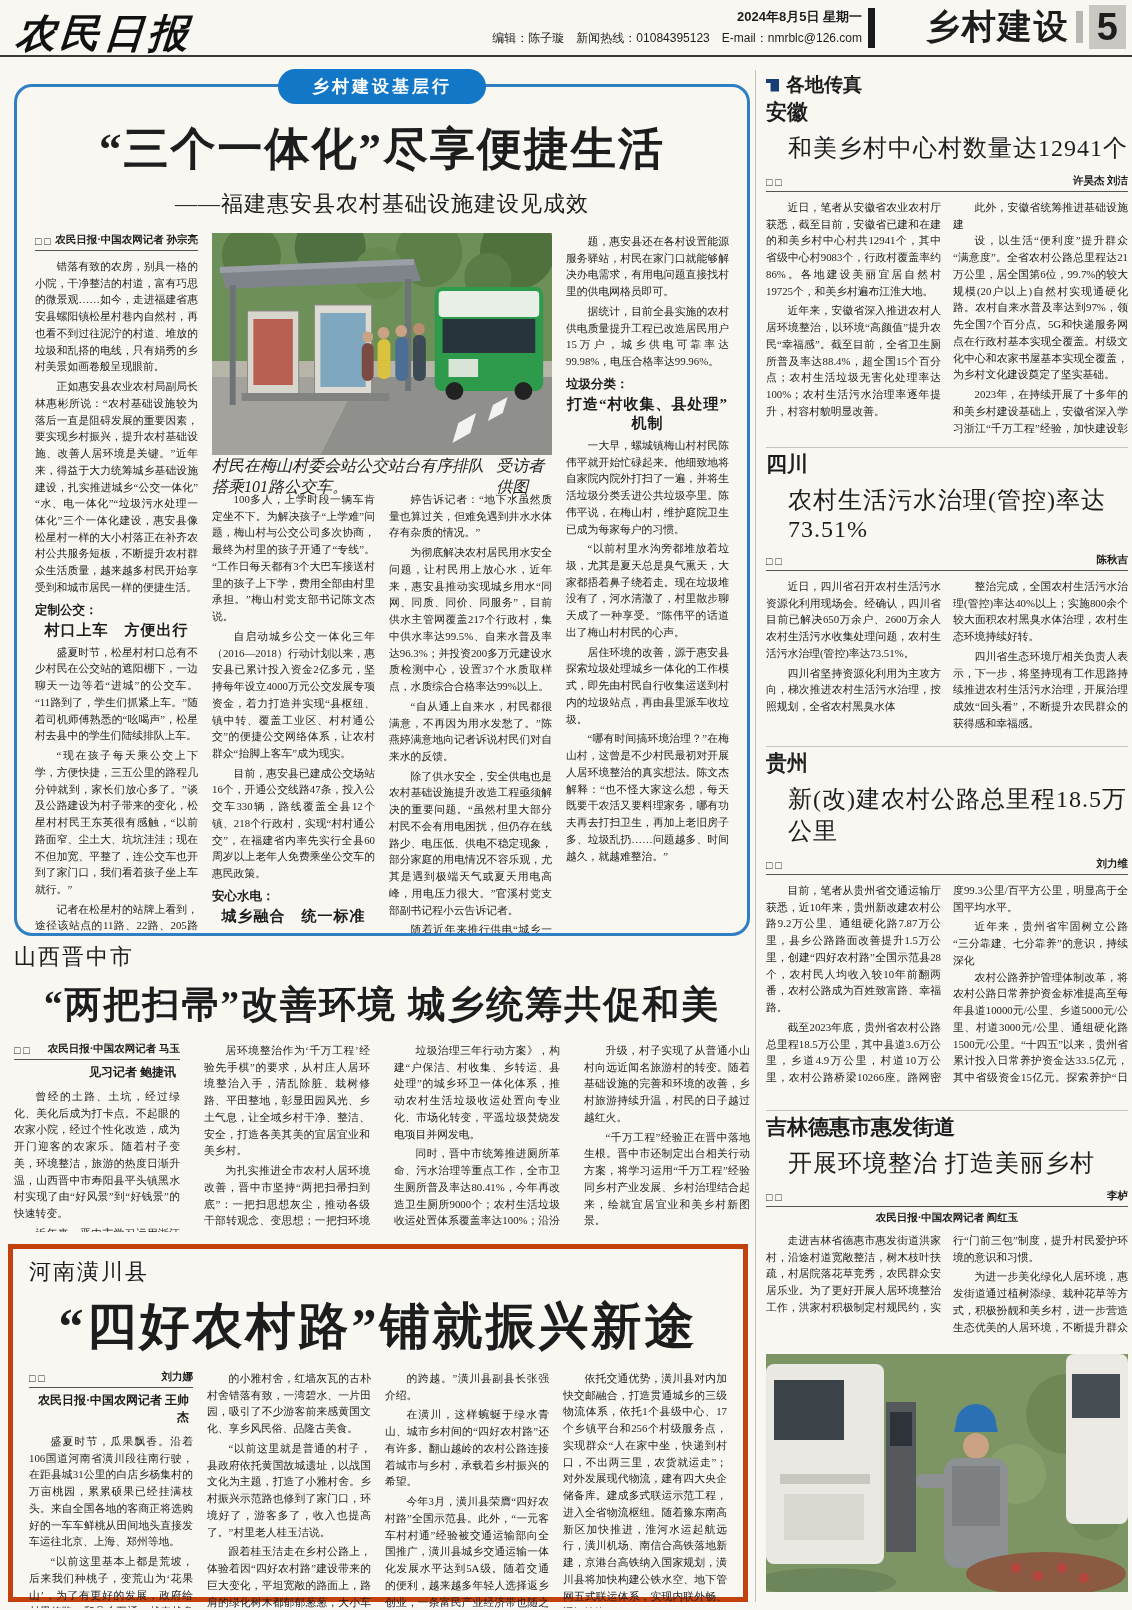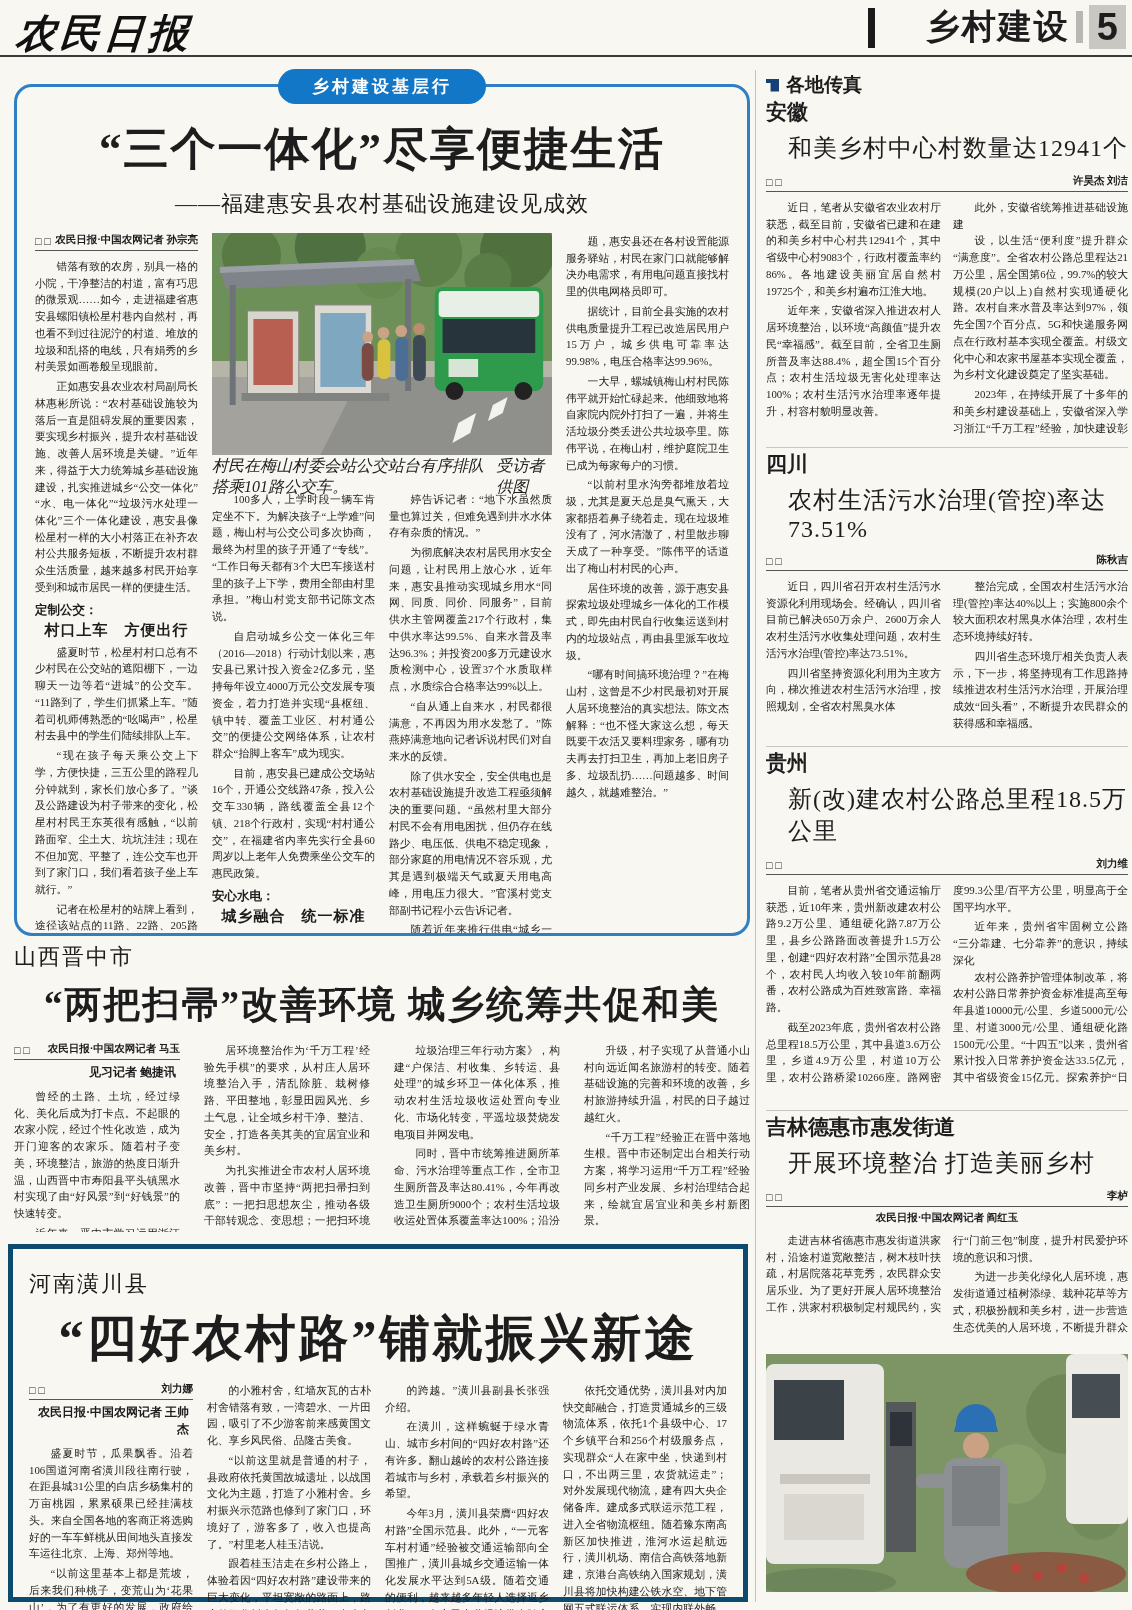--- a/index.html
+++ b/index.html
@@ -44,22 +44,22 @@
   #m-col4{grid-column:4;grid-row:1/3;}
   .subhead{margin:6px 0 4px 0;}
   .subhead .sk{font-size:12.5px;font-weight:bold;}
   .subhead .st{text-align:center;font-size:15px;font-weight:bold;margin-top:2px;letter-spacing:1px;}
   
   #shanxi{position:absolute;left:14px;top:942px;width:736px;}
   .kicker{font-size:22px;letter-spacing:2px;}
   #shanxi-headline{text-align:center;font-size:37px;font-weight:bold;letter-spacing:2px;margin-top:8px;}
   #shanxi-body{margin-top:12px;height:190px;overflow:hidden;display:grid;grid-template-columns:repeat(4,1fr);column-gap:14px;gap:24px;}
   
-  #henan{position:absolute;left:8px;top:1244px;width:740px;height:358px;border:5px solid #0c4a6e;
-         box-sizing:border-box;padding:20px 16px;}
+  #henan{position:absolute;left:8px;top:1244px;width:740px;height:358px;border:5px solid #c2410c;
+         box-sizing:border-box;padding:8px 16px;}
   #henan-headline{text-align:center;font-size:50px;font-weight:bold;letter-spacing:3px;margin-top:6px;}
   #henan-body{margin-top:10px;height:238px;overflow:hidden;display:grid;grid-template-columns:repeat(4,1fr);column-gap:14px;}
   
   #sidebar{position:absolute;left:766px;top:72px;width:362px;}
   #sb-header{display:flex;align-items:center;font-weight:bold;font-size:19px;font-family:"Liberation Sans",sans-serif;}
   #sb-header .icon{width:13px;height:13px;background:#163f76;margin-right:7px;
                    clip-path:polygon(0 0,100% 0,100% 100%,35% 100%,35% 35%,0 35%);}
   .sb-kicker{font-family:"Liberation Sans",sans-serif;font-weight:bold;font-size:21px;}
   .sb-headline{font-size:24px;letter-spacing:1px;padding-left:22px;margin:6px 0 10px 0;}
   .sb-text{column-count:2;column-gap:12px;overflow:hidden;}
@@ -68,20 +68,24 @@
   
   .photo-frame{display:block;}
   #sb-photo{margin-top:10px;}
 </style>
 </head>
 <body>
 
 <div id="page">
 
   <div id="masthead">农民日报</div>
+  <div id="head-info" class="sans">
+    <div class="date-line">2024年8月5日 星期一</div>
+    <div>编辑：陈子璇　新闻热线：01084395123　E-mail：nmrblc@126.com</div>
+  </div>
   <div id="head-bar"></div>
   <div id="section-block">
     <span id="section-name">乡村建设</span>
     <span id="section-div"></span>
     <span id="page-no">5</span>
   </div>
   <div id="head-rule"></div>
   <div id="v-divider"></div>
 
   <div id="main-box">
@@ -177,20 +181,24 @@
             <p class="body-p">除了供水安全，安全供电也是农村基础设施提升改造工程亟须解决的重要问题。“虽然村里大部分村民不会有用电困扰，但仍存在线路少、电压低、供电不稳定现象，部分家庭的用电情况不容乐观，尤其是遇到极端天气或夏天用电高峰，用电压力很大。”官溪村党支部副书记程小云告诉记者。</p>
             <p class="body-p">随着近年来推行供电“城乡一体化”工程，惠安县电网线路故障明显下降，基本解决了乡村低压线路供电半径长、私拉乱接等突出问题，村民对供电的满意度和获得感明显增强。</p>
           </div>
       </div>
 
       <div id="m-col4" class="m-col">
         <div>
             <p class="body-p">题，惠安县还在各村设置能源服务驿站，村民在家门口就能够解决办电需求，有用电问题直接找村里的供电网格员即可。</p>
             <p class="body-p">据统计，目前全县实施的农村供电质量提升工程已改造居民用户15万户，城乡供电可靠率达99.98%，电压合格率达99.96%。</p>
           </div>
+        <div class="subhead">
+          <div class="sk">垃圾分类：</div>
+          <div class="st">打造“村收集、县处理”机制</div>
+        </div>
         <div>
             <p class="body-p">一大早，螺城镇梅山村村民陈伟平就开始忙碌起来。他细致地将自家院内院外打扫了一遍，并将生活垃圾分类丢进公共垃圾亭里。陈伟平说，在梅山村，维护庭院卫生已成为每家每户的习惯。</p>
             <p class="body-p">“以前村里水沟旁都堆放着垃圾，尤其是夏天总是臭气熏天，大家都捂着鼻子绕着走。现在垃圾堆没有了，河水清澈了，村里散步聊天成了一种享受。”陈伟平的话道出了梅山村村民的心声。</p>
             <p class="body-p">居住环境的改善，源于惠安县探索垃圾处理城乡一体化的工作模式，即先由村民自行收集运送到村内的垃圾站点，再由县里派车收垃圾。</p>
             <p class="body-p">“哪有时间搞环境治理？”在梅山村，这曾是不少村民最初对开展人居环境整治的真实想法。陈文杰解释：“也不怪大家这么想，每天既要干农活又要料理家务，哪有功夫再去打扫卫生，再加上老旧房子多、垃圾乱扔……问题越多、时间越久，就越难整治。”</p>
           </div>
       </div>
     </div>
   </div>
 

